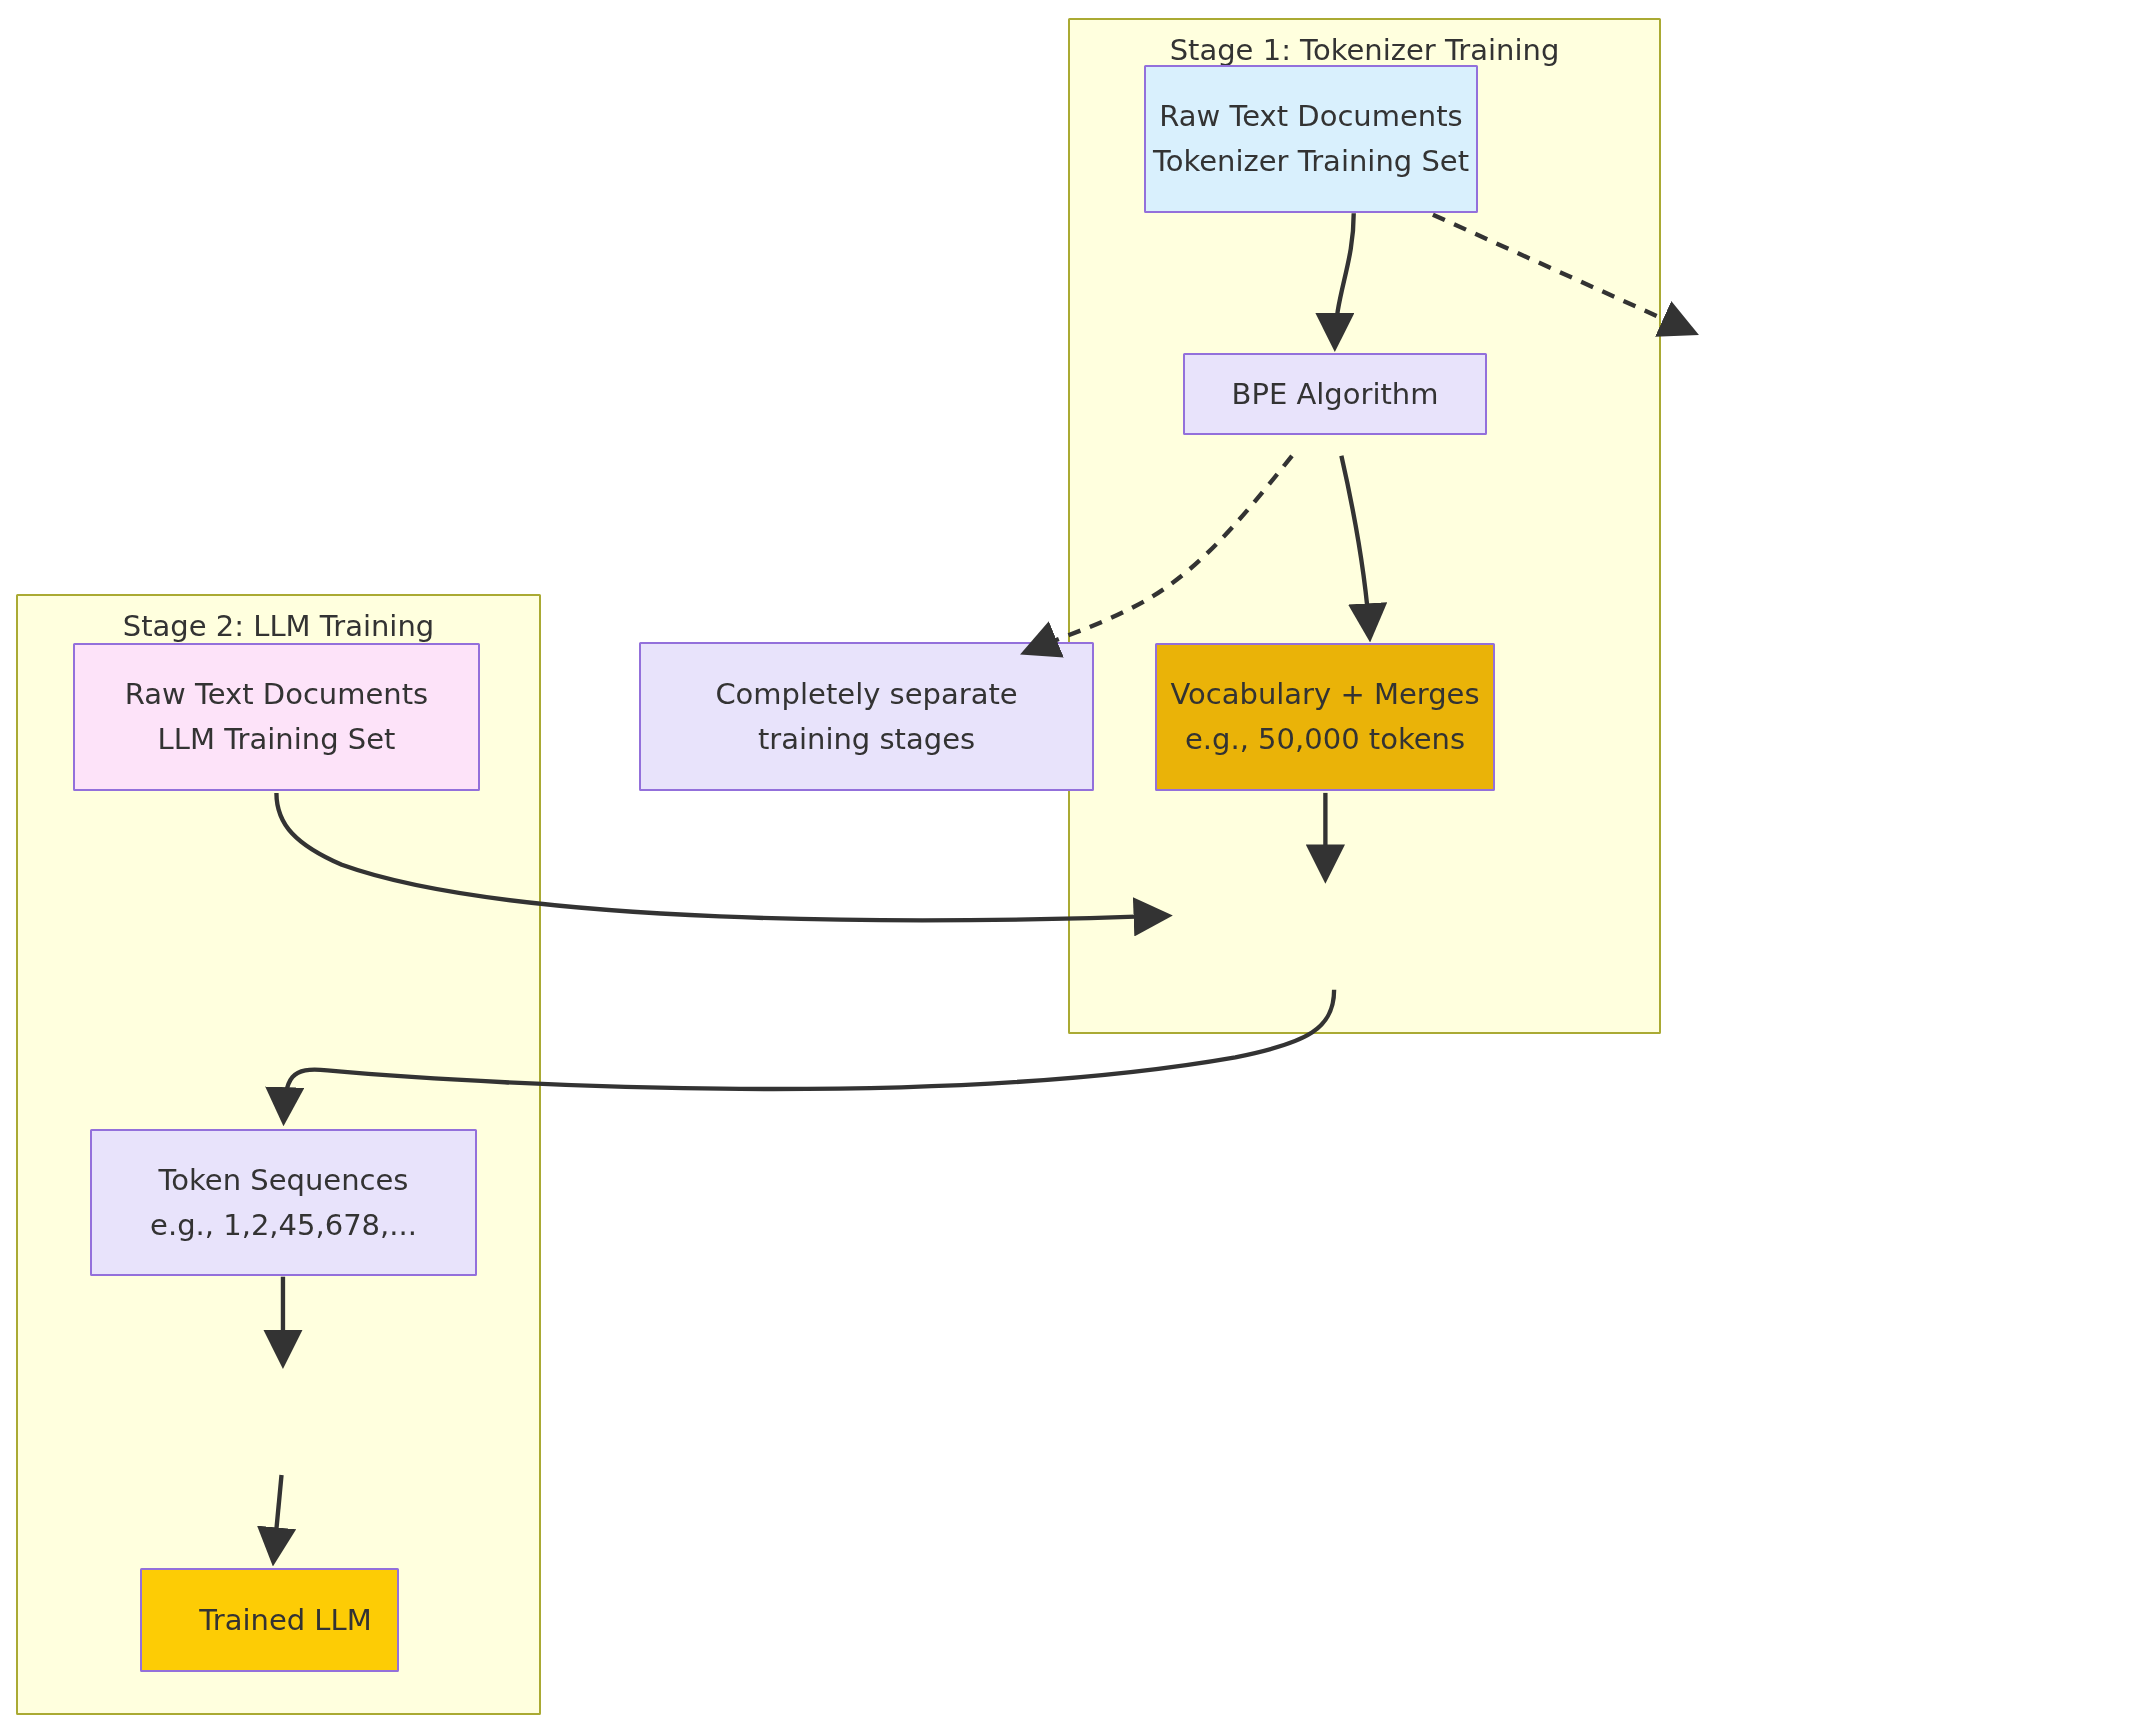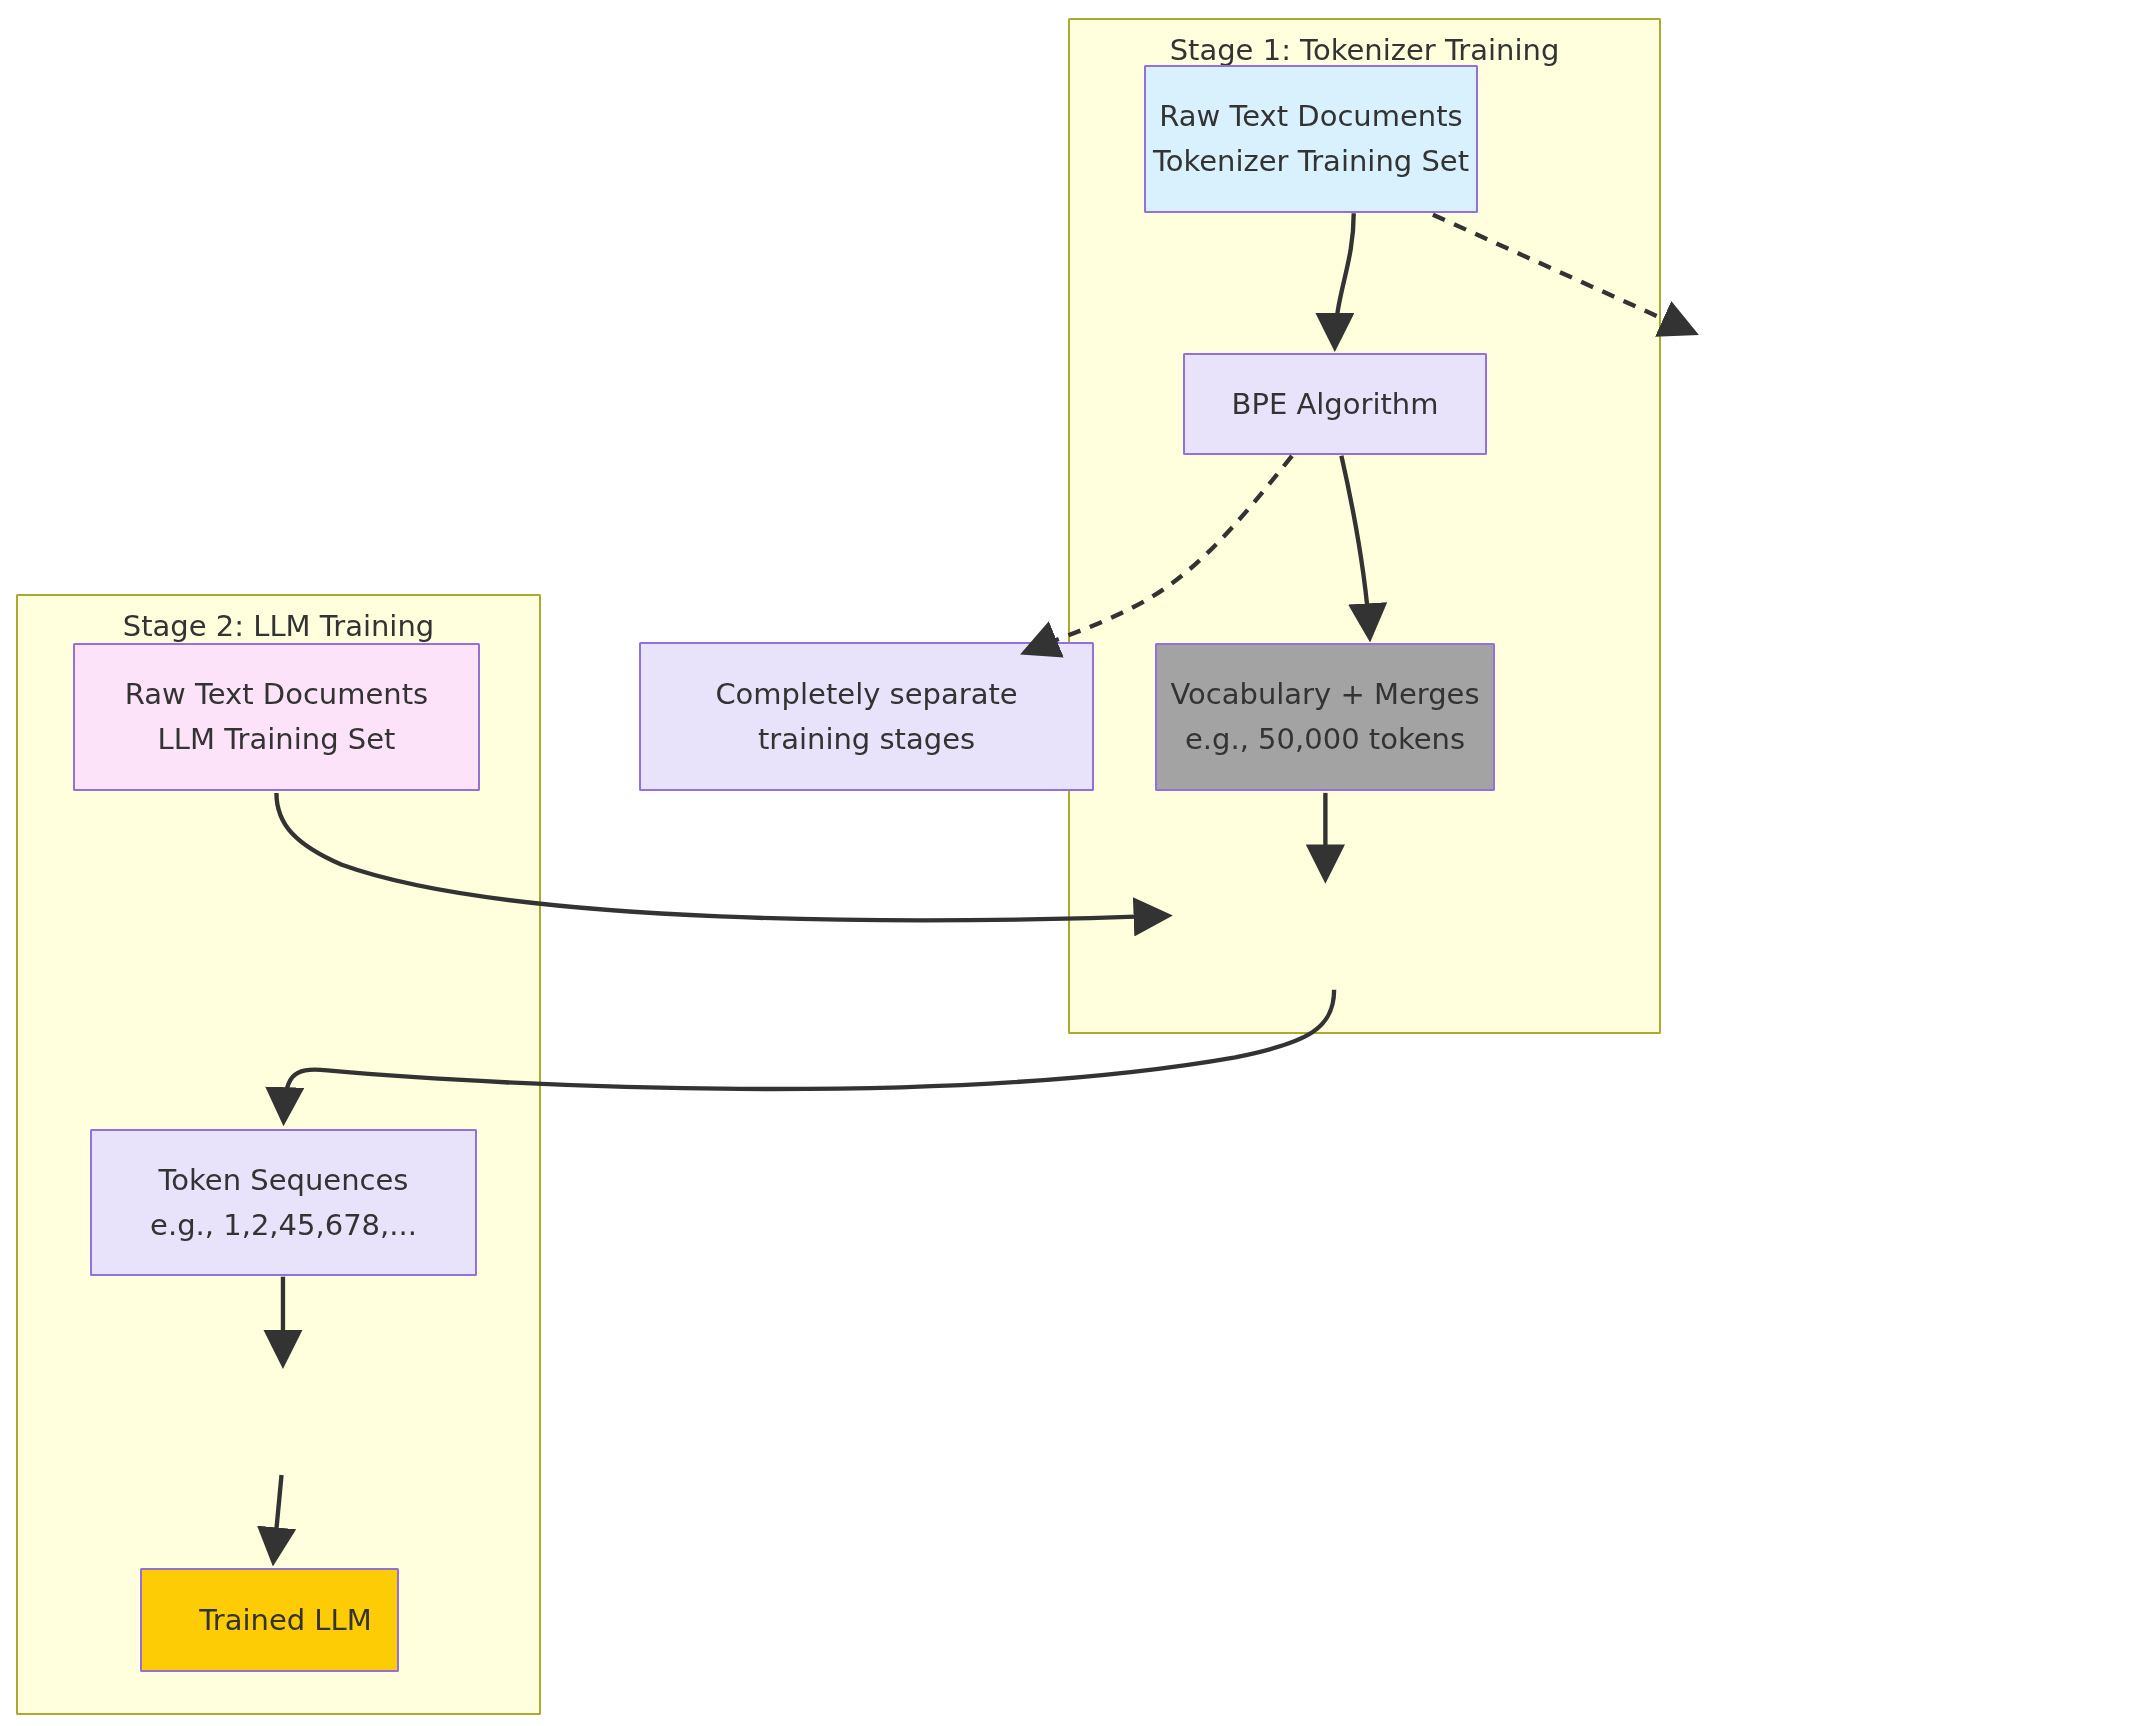--- a/index.html
+++ b/index.html
@@ -58,26 +58,26 @@
     z-index: 3;
     color: #333333;
     font-size: 29px;
     line-height: 1.55;
     text-align: left;
   }
   .node .line { display: block; white-space: nowrap; }
   .n-lavender { background: #e8e3fb; }
   .n-blue     { background: #d9f0fd; }
   .n-pink     { background: #fde3f9; }
-  .n-green    { background: #a3a3a3; }
+  .n-green    { background: #eab308; }
   .n-gold     { background: #fdcc05; padding-left: 32px; }
 
   
   #node-raw-tokenizer   { left:1144px; top:61px;   width:334px;  height:148px; }
-  #node-bpe             { left:1183px; top:349px;  width:304px;  height:102px; }
+  #node-bpe             { left:1183px; top:349px;  width:304px;  height:82px; }
   #node-vocab           { left:1155px; top:639px;  width:340px;  height:148px; }
   #node-trained-tok     { left:1175px; top:881px; width:308px;  height:104px; }
   #node-diff-datasets   { left:1700px; top:304px;  width:353px;  height:198px; }
   #node-separate-stages { left:605px;  top:638px;  width:455px;  height:149px;margin-left:34px; }
   #node-raw-llm         { left:73px;  top:639px;  width:407px;  height:148px; }
   #node-token-seq       { left:90px;  top:1125px; width:387px;  height:147px; }
   #node-transformer     { left:92px;  top:1366px; width:379px;  height:104px; }
   #node-trained-llm     { left:140px;  top:1564px; width:259px;  height:104px; }
 
   

